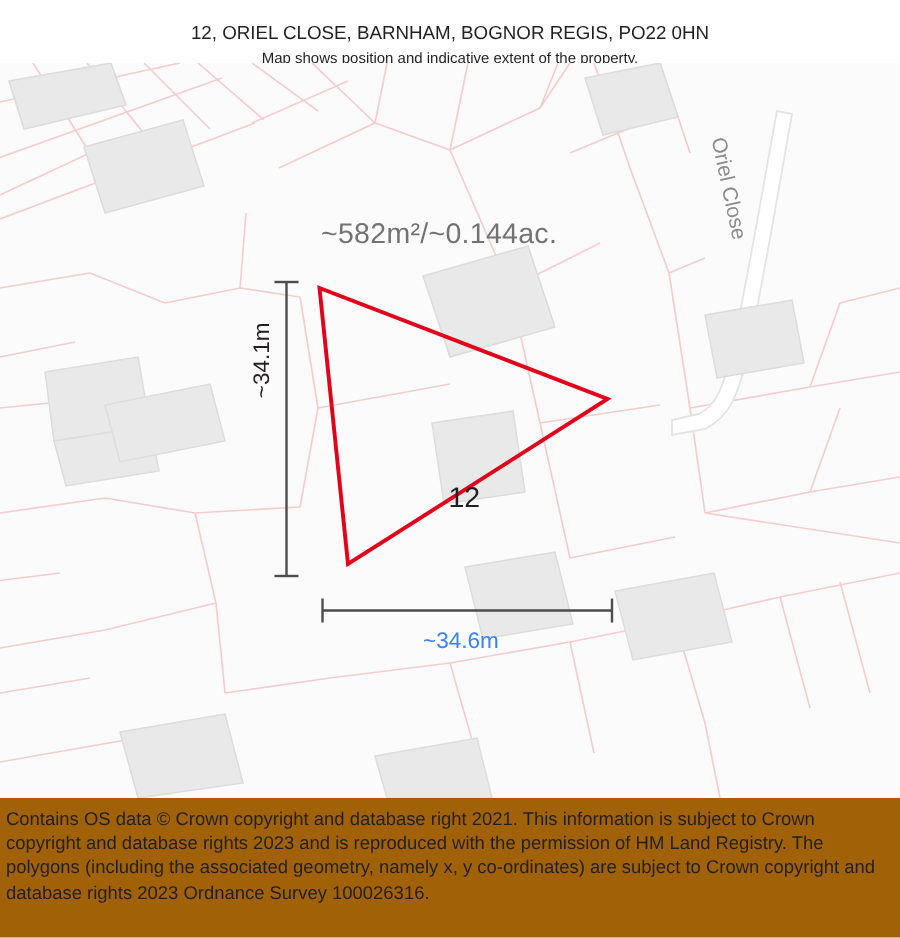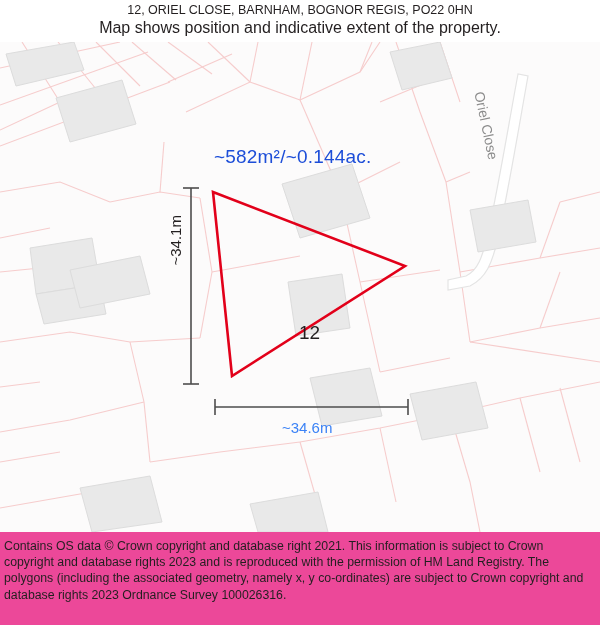--- a/index.html
+++ b/index.html
@@ -20,30 +20,30 @@
     height: 625px;
   }
   
   .header {
     position: absolute;
     top: 0;
     left: 0;
     width: 600px;
     height: 42px;
     text-align: center;
-    padding-top: 2px;
+    padding-top: 14px;
     box-sizing: border-box;
   }
   .header .line1 {
     font-size: 12.5px;
     line-height: 17px;
     color: #231f20;
   }
   .header .line2 {
-    font-size: 16px;
+    font-size: 10px;
     line-height: 17px;
     color: #231f20;
   }
   
   .map-wrap {
     position: absolute;
     top: 42px;
     left: 0;
     width: 600px;
     height: 490px;
@@ -51,21 +51,21 @@
     overflow: hidden;
   }
   .map-svg {
     display: block;
   }
   .area-label {
     position: absolute;
     left: 214px;
     top: 104px;
     font-size: 19px;
-    color: #1d4ed8;
+    color: #737373;
     letter-spacing: 0.2px;
   }
   .house-num {
     position: absolute;
     left: 299px;
     top: 232px;
     font-size: 19px;
     color: #231f20;
     margin-top: 48px;
   }
@@ -97,21 +97,21 @@
     transform-origin: left top;
     white-space: nowrap;
   }
   
   .footer {
     position: absolute;
     top: 532px;
     left: 0;
     width: 600px;
     height: 93px;
-    background: #ec4899;
+    background: #a16207;
     padding: 6px 4px 0 4px;
     box-sizing: border-box;
   }
   .footer p {
     margin: 0;
     font-size: 12.3px;
     line-height: 16.2px;
     color: #231f20;
   }
 </style>

